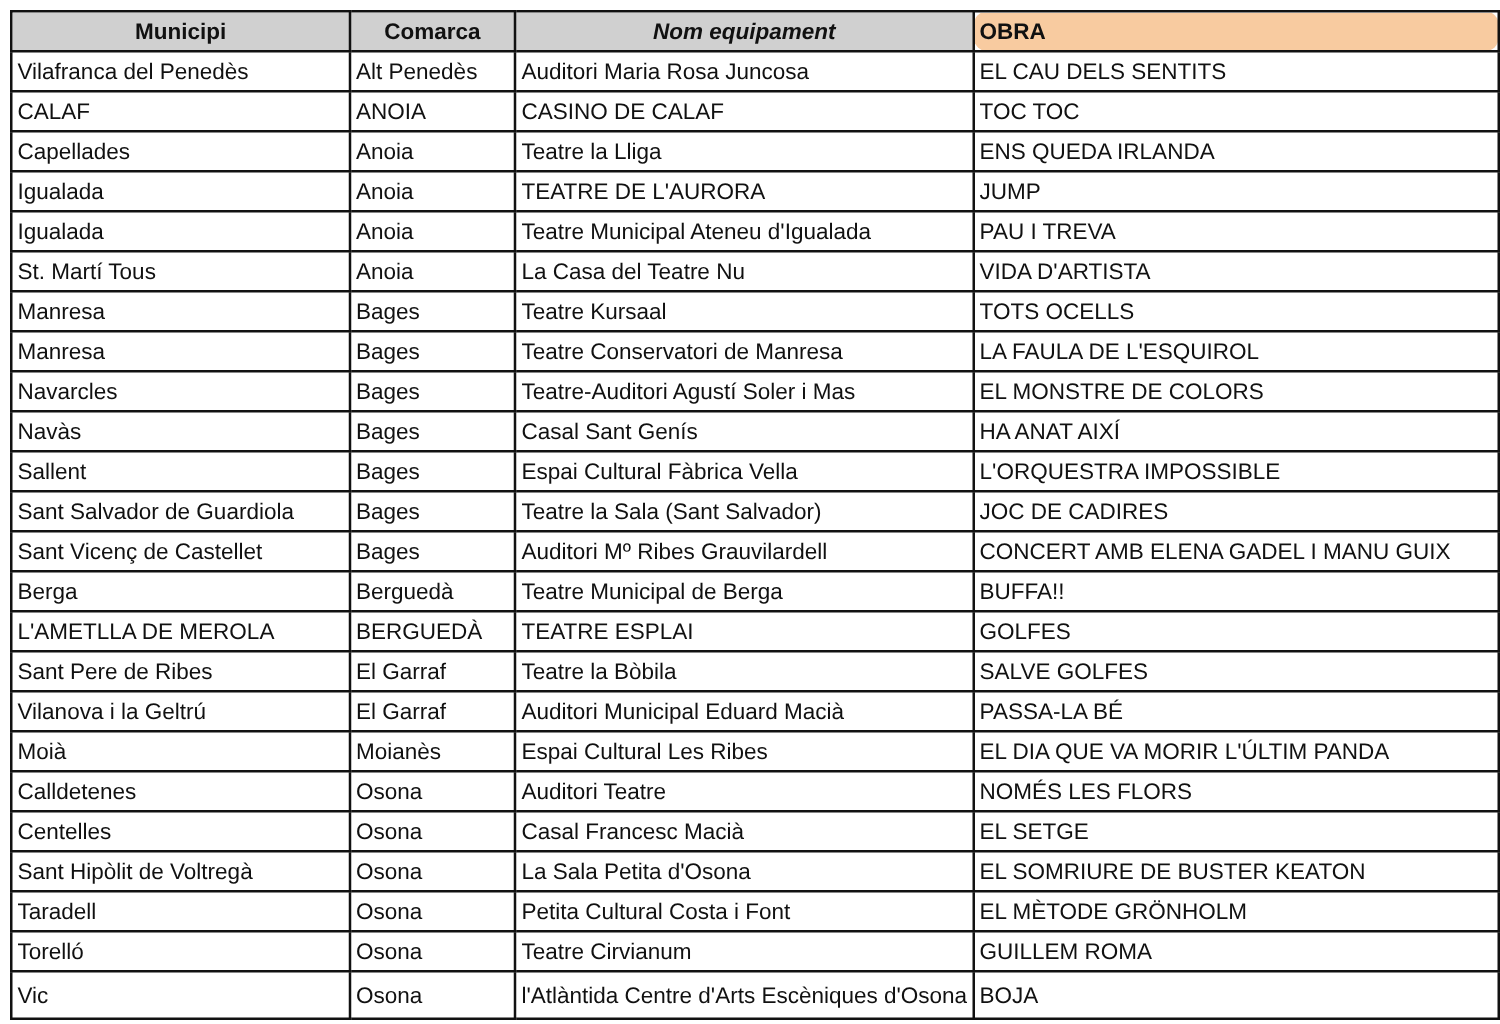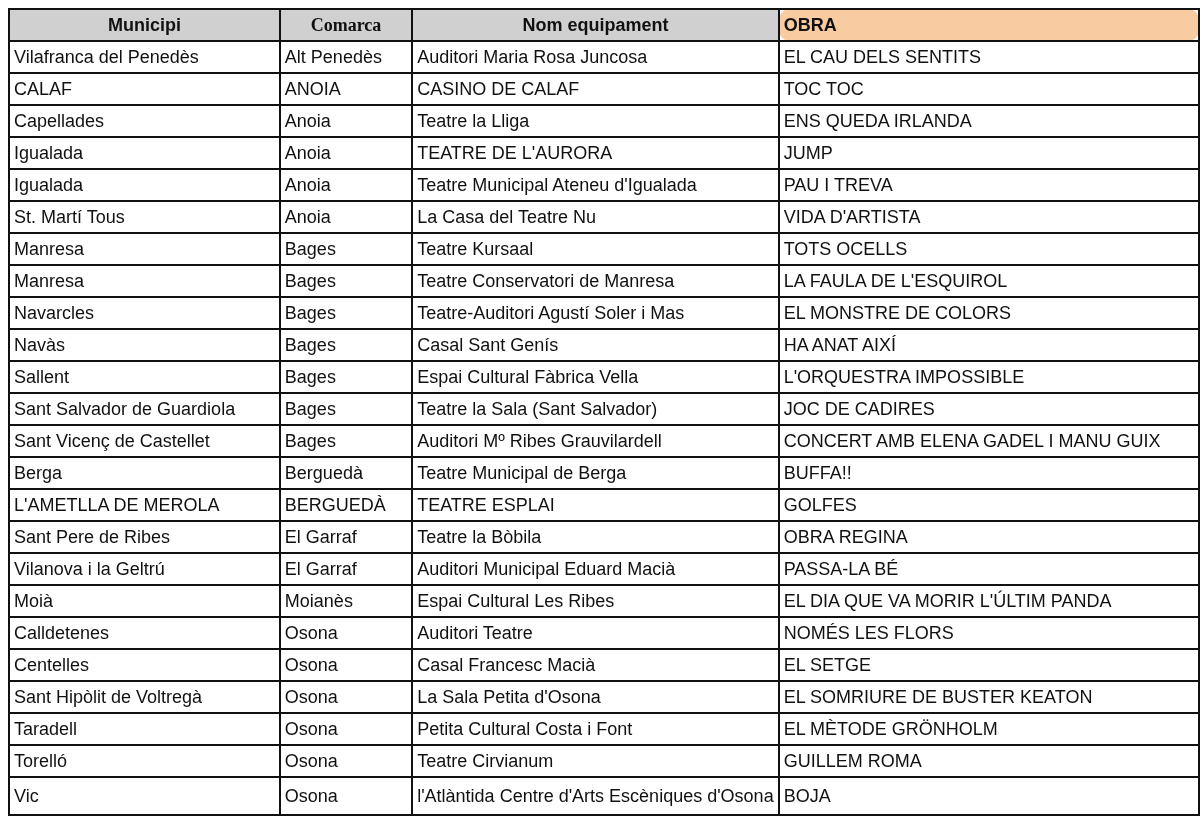--- a/index.html
+++ b/index.html
@@ -40,22 +40,22 @@
 <table class="sheet">
   <colgroup>
     <col class="c1">
       <col class="c2">
       <col class="c3">
       <col class="c4">
   </colgroup>
   <thead>
     <tr>
       <th style="background: rgb(208, 208, 208);">Municipi</th>
-      <th style="background: rgb(208, 208, 208); font-family: Liberation Serif, serif;">Comarca</th>
-      <th style="background: rgb(208, 208, 208);">Nom equipament</th>
+      <th style="background: rgb(208, 208, 208);">Comarca</th>
+      <th style="background: rgb(208, 208, 208); font-style: italic;">Nom equipament</th>
       <th class="accent" style="background: rgb(248, 203, 160); border-radius: 11px;">OBRA</th>
     </tr>
   </thead>
   <tbody id="rows">
       <tr>
         <td>Vilafranca del Penedès</td>
         <td>Alt Penedès</td>
         <td>Auditori Maria Rosa Juncosa</td>
         <td>EL CAU DELS SENTITS</td>
       </tr>
@@ -140,21 +140,21 @@
       <tr>
         <td>L'AMETLLA DE MEROLA</td>
         <td>BERGUEDÀ</td>
         <td>TEATRE ESPLAI</td>
         <td>GOLFES</td>
       </tr>
       <tr>
         <td>Sant Pere de Ribes</td>
         <td>El Garraf</td>
         <td>Teatre la Bòbila</td>
-        <td>OBRA REGINA</td>
+        <td>SALVE GOLFES</td>
       </tr>
       <tr>
         <td>Vilanova i la Geltrú</td>
         <td>El Garraf</td>
         <td>Auditori Municipal Eduard Macià</td>
         <td>PASSA-LA BÉ</td>
       </tr>
       <tr>
         <td>Moià</td>
         <td>Moianès</td>

